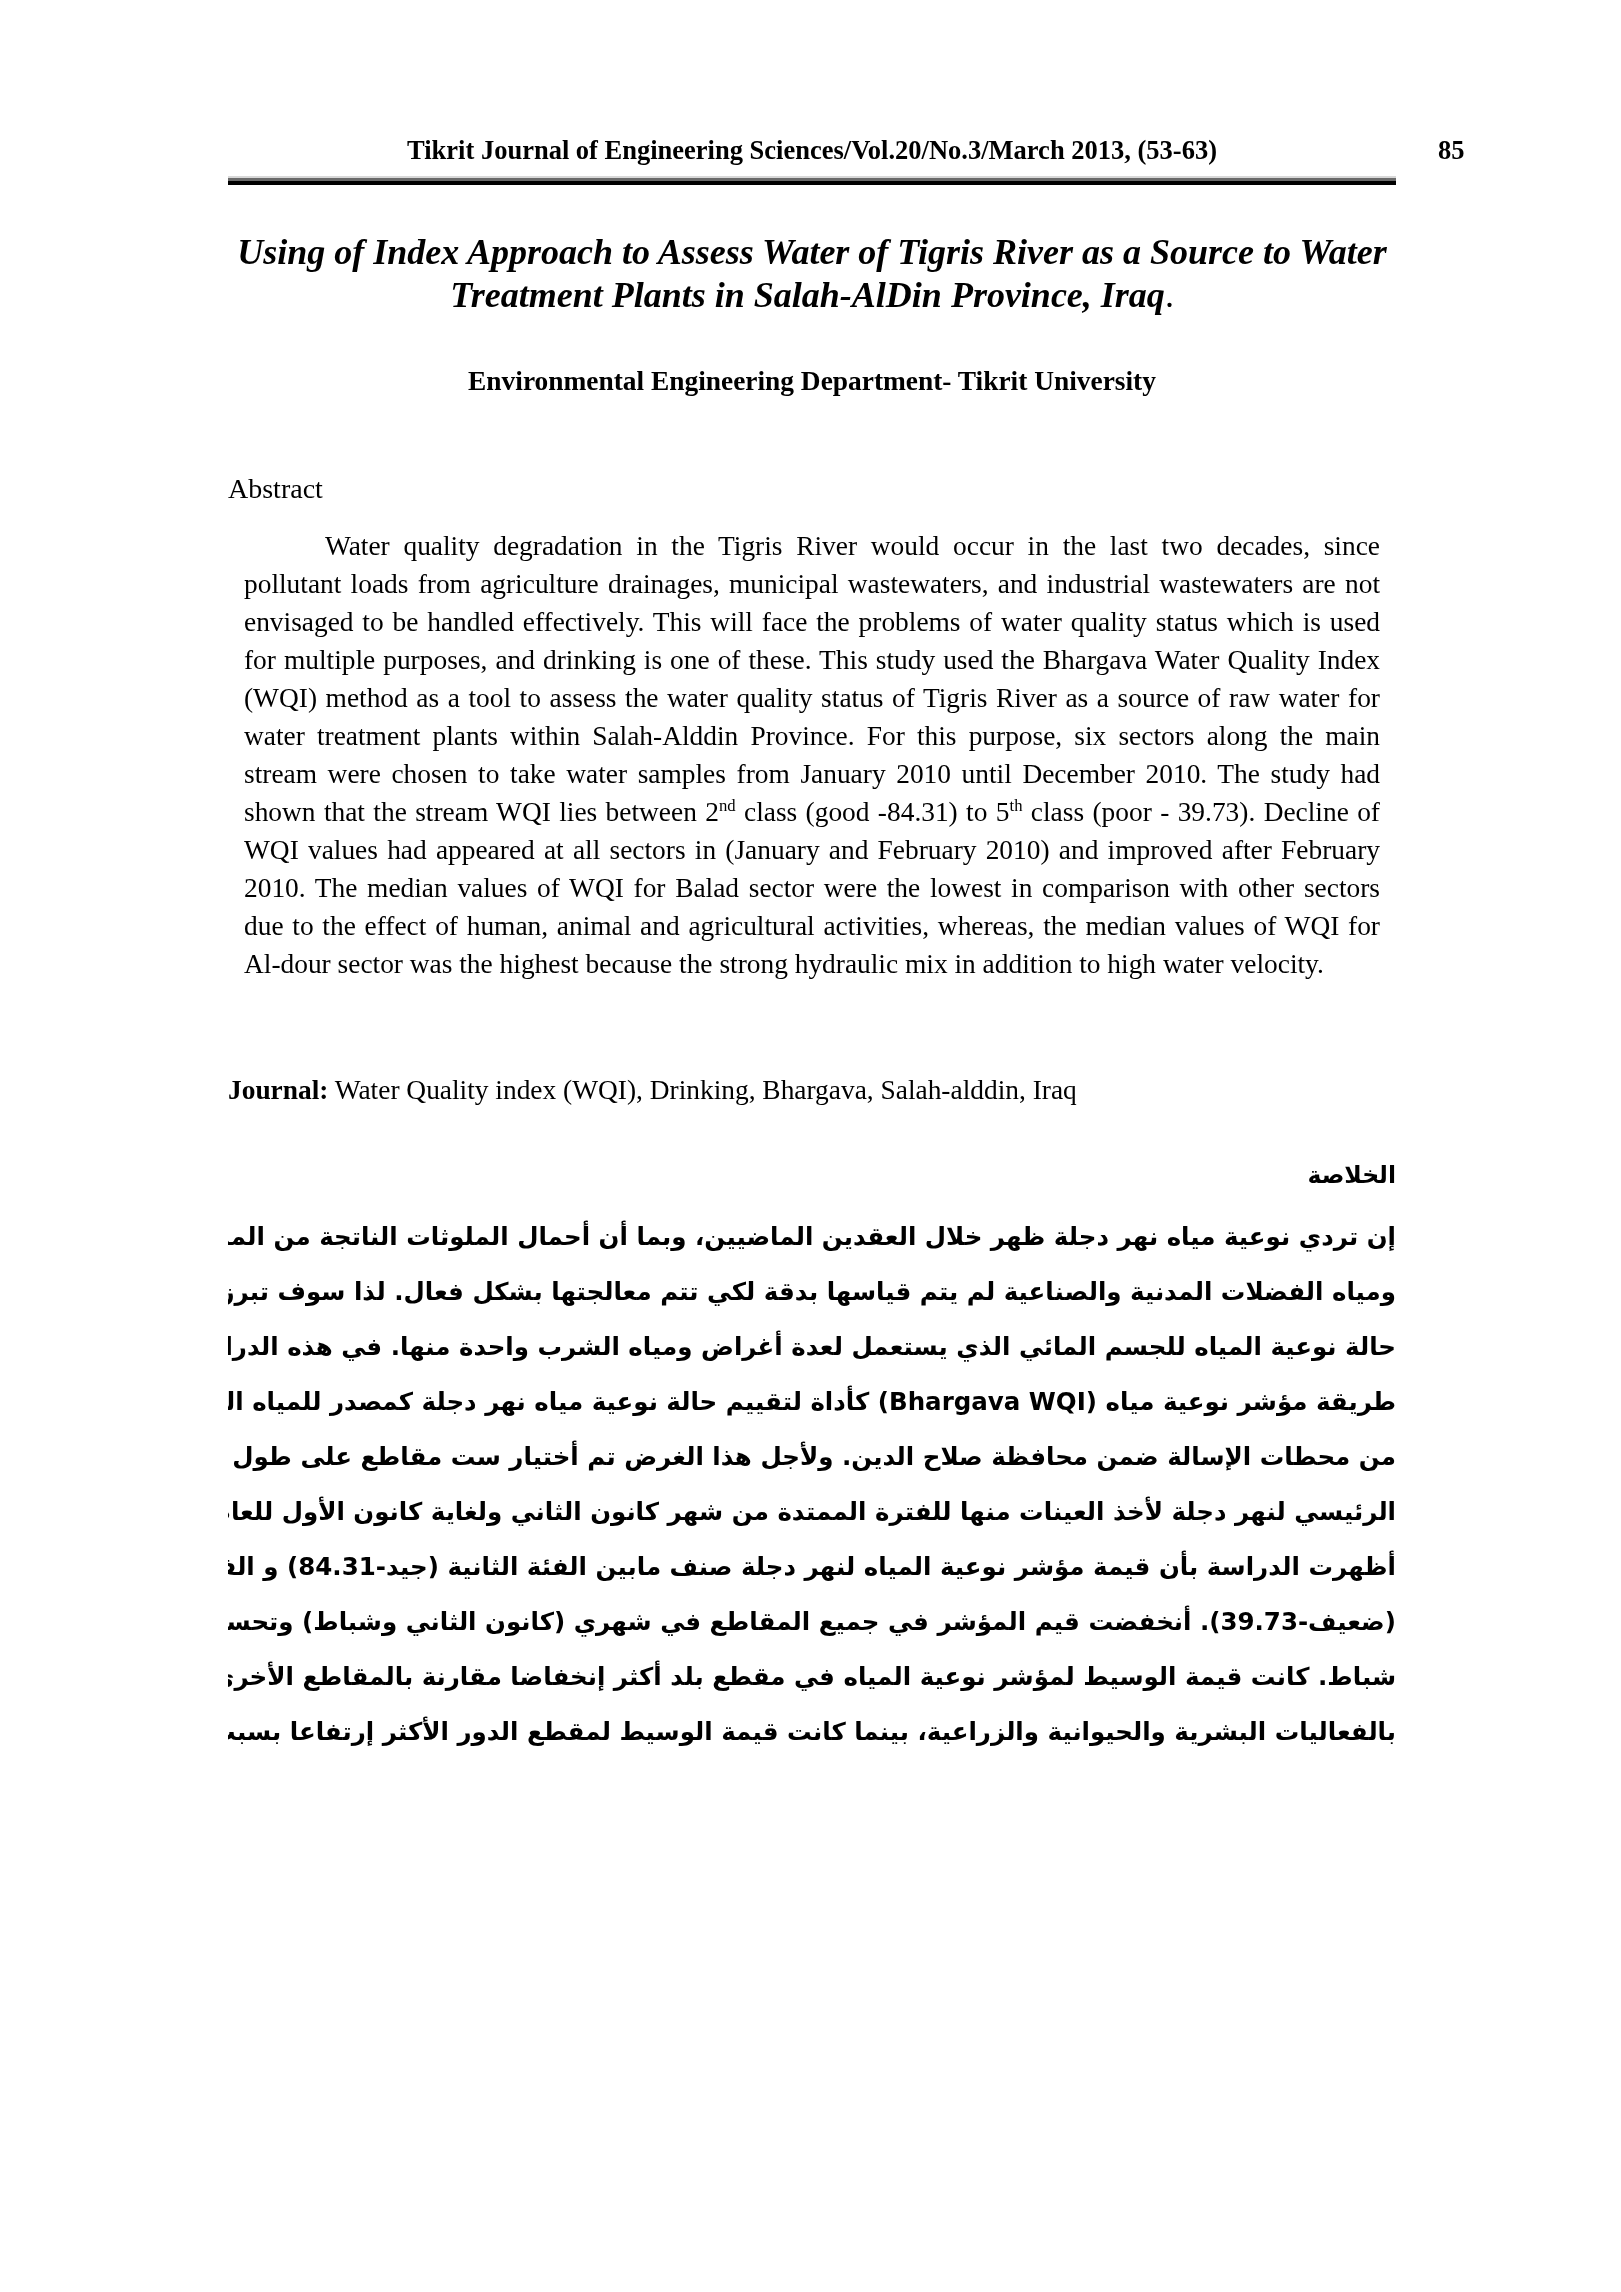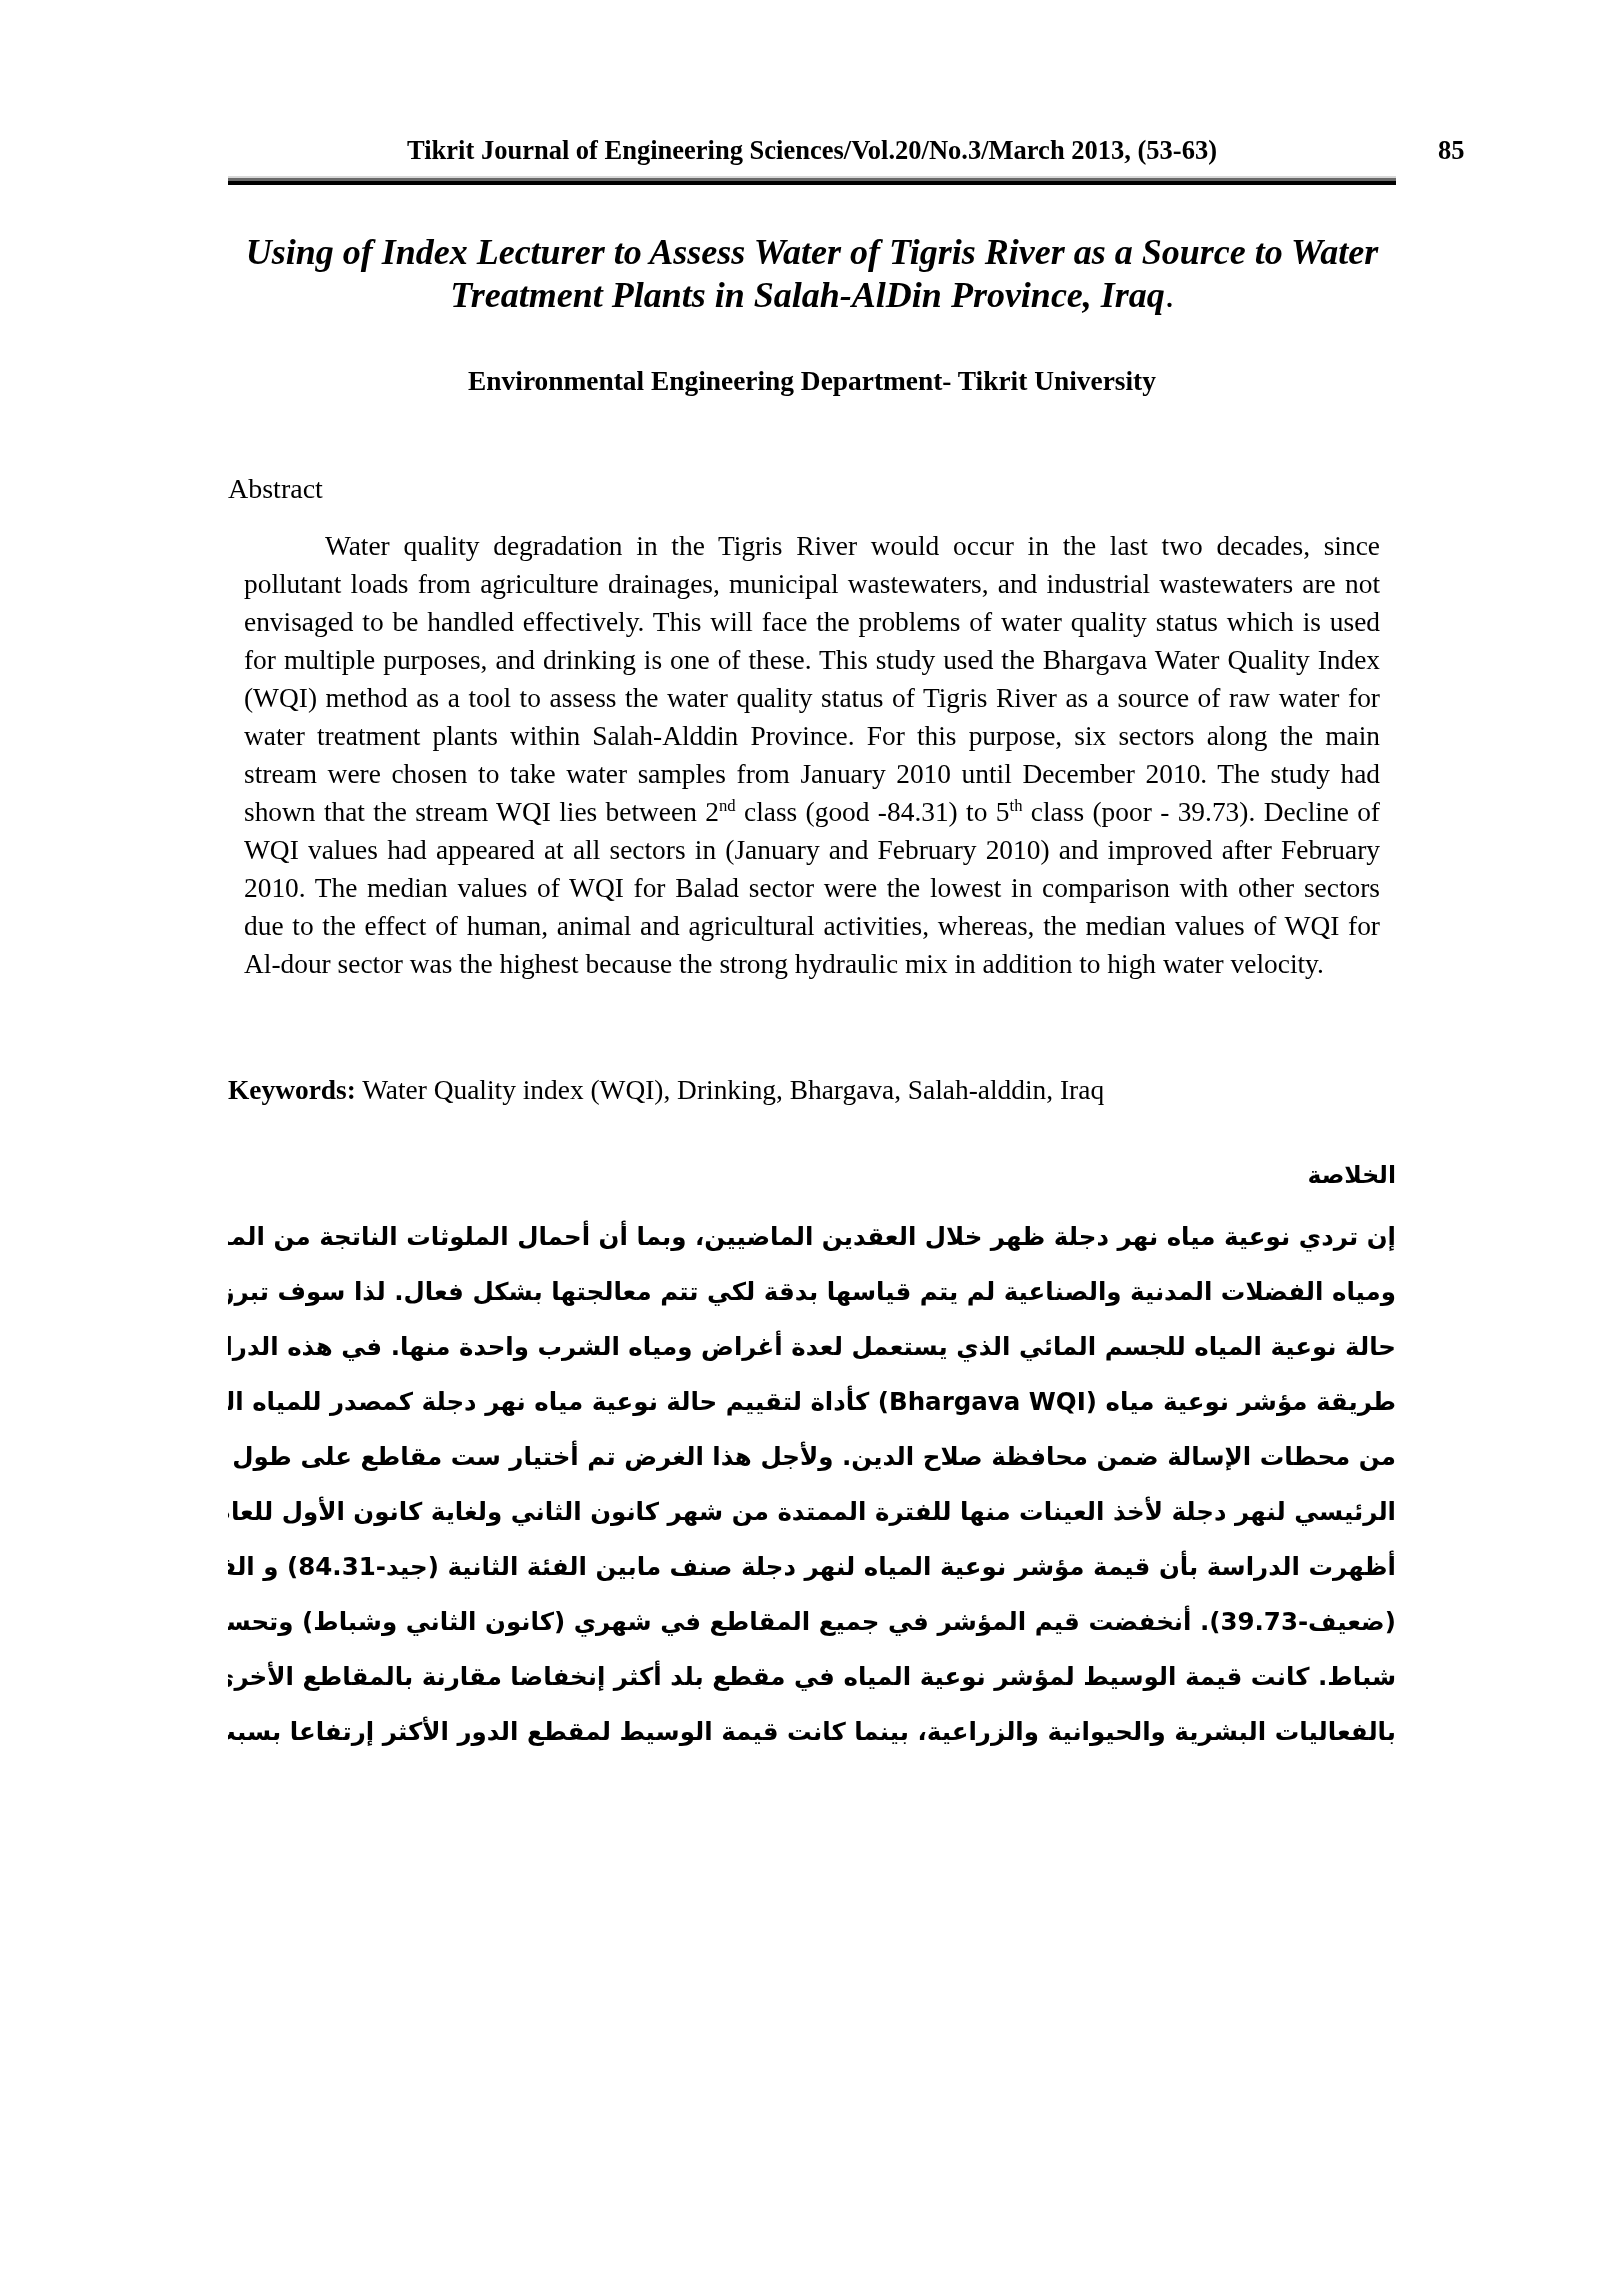--- a/index.html
+++ b/index.html
@@ -32,34 +32,34 @@
 </head>
 <body>
 
 <div class="header">
   <div class="running-head">Tikrit Journal of Engineering Sciences/Vol.20/No.3/March 2013, (53-63)</div>
 </div>
 <div class="page-num">85</div>
 <div class="rule"></div>
 
 <div class="title">
-  <span>Using of Index Lecturer to Assess Water of Tigris River as a Source to Water Treatment Plants in Salah-AlDin Province, Iraq</span><span class="dot">.</span>
+  <span>Using of Index Approach to Assess Water of Tigris River as a Source to Water Treatment Plants in Salah-AlDin Province, Iraq</span><span class="dot">.</span>
 </div>
 
 <div class="author">
   <div>Environmental Engineering Department- Tikrit University</div>
 </div>
 
 <div class="abstract-head">Abstract</div>
 <div class="abstract-body">
   <p><span>Water quality degradation in the Tigris River would occur in the last two decades, since pollutant loads from agriculture drainages, municipal wastewaters, and industrial wastewaters are not envisaged to be handled effectively. This will face the problems of water quality status which is used for multiple purposes, and drinking is one of these. This study used the Bhargava Water Quality Index (WQI) method as a tool to assess the water quality status of Tigris River as a source of raw water for water treatment plants within Salah-Alddin Province. For this purpose, six sectors along the main stream were chosen to take water samples from January 2010 until December 2010. The study had shown that the stream WQI lies between 2</span><sup>nd</sup><span> class (good -84.31) to 5</span><sup>th</sup><span> class (poor - 39.73). Decline of WQI values had appeared at all sectors in (January and February 2010) and improved after February 2010. The median values of WQI for Balad sector were the lowest in comparison with other sectors due to the effect of human, animal and agricultural activities, whereas, the median values of WQI for Al-dour sector was the highest because the strong hydraulic mix in addition to high water velocity.</span></p>
 </div>
 
 <div class="keywords">
-  <b>Keywords:</b><span> Water Quality index (WQI), Drinking, Bhargava, Salah-alddin, Iraq</span>
+  <b>Journal:</b><span> Water Quality index (WQI), Drinking, Bhargava, Salah-alddin, Iraq</span>
 </div>
 
 <div class="ar-head">الخلاصة</div>
 <div class="ar-body" id="ar-body">
     <span class="ar-line">إن تردي نوعية مياه نهر دجلة ظهر خلال العقدين الماضيين، وبما أن أحمال الملوثات الناتجة من المبازل الزراعية</span>
     <span class="ar-line">ومياه الفضلات المدنية والصناعية لم يتم قياسها بدقة لكي تتم معالجتها بشكل فعال. لذا سوف تبرز مشاكل في</span>
     <span class="ar-line">حالة نوعية المياه للجسم المائي الذي يستعمل لعدة أغراض ومياه الشرب واحدة منها. في هذه الدراسة تم أستعمال</span>
     <span class="ar-line">طريقة مؤشر نوعية مياه (Bhargava WQI) كأداة لتقييم حالة نوعية مياه نهر دجلة كمصدر للمياه الخام لعدد</span>
     <span class="ar-line">من محطات الإسالة ضمن محافظة صلاح الدين. ولأجل هذا الغرض تم أختيار ست مقاطع على طول المجرى</span>
     <span class="ar-line">الرئيسي لنهر دجلة لأخذ العينات منها للفترة الممتدة من شهر كانون الثاني ولغاية كانون الأول للعام 2010.</span>

